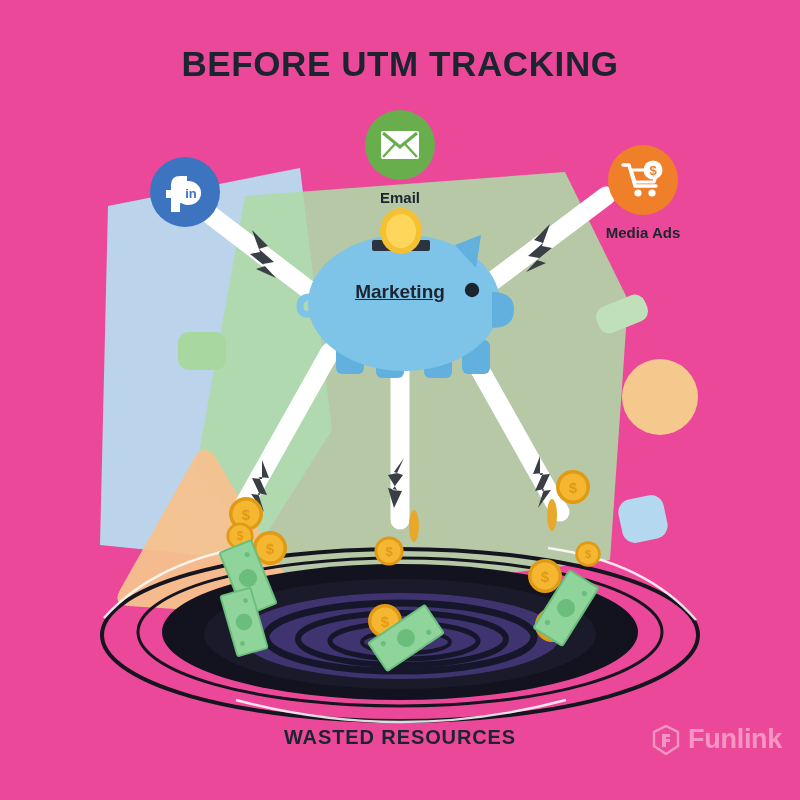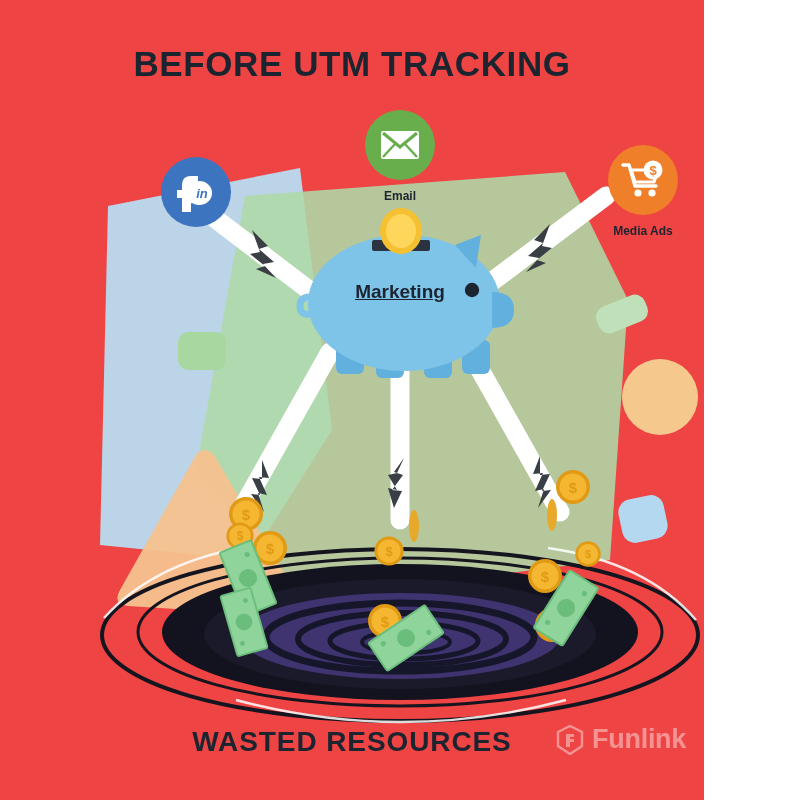--- a/index.html
+++ b/index.html
@@ -2,24 +2,24 @@
 <html><head>
 <meta charset="utf-8">
 <style>
   html, body {
     margin: 0;
     padding: 0;
     background: #ffffff;
   }
   #infographic {
     position: relative;
-    width: 704px;
+    width: 800px;
     height: 800px;
     overflow: hidden;
-    background: #ef4444;
+    background: #ec4899;
     font-family: "Liberation Sans", sans-serif;
     user-select: none;
   }
   .layer {
     position: absolute;
     inset: 0;
     width: 800px;
     height: 800px;
   }
   #bg-shapes { z-index: 1; }
@@ -40,21 +40,21 @@
     letter-spacing: 0.6px;
     color: #1c2430;
     z-index: 12;
   }
   .footer-label {
     position: absolute;
     left: 0;
     right: 0;
     top: 726px;
     text-align: center;
-    font-size: 28px;
+    font-size: 20px;
     font-weight: bold;
     letter-spacing: 0.9px;
     color: #1c2430;
     z-index: 12;
   }
 
   
   .channel {
     position: absolute;
     z-index: 10;
@@ -64,26 +64,26 @@
     width: 70px;
     height: 70px;
     border-radius: 50%;
     margin: 0 auto;
     display: flex;
     align-items: center;
     justify-content: center;
   }
   .channel-label {
     margin-top: 9px;
-    font-size: 12px;
+    font-size: 15px;
     font-weight: bold;
     color: #1c2430;
     white-space: nowrap;
   }
-  #channel-social  { left: 109px;  top: 157px; width: 174px; font-style: italic; }
+  #channel-social  { left: 98px;  top: 157px; width: 174px; }
   #channel-email   { left: 333px; top: 110px; width: 134px; }
   #channel-paidads { left: 558px; top: 145px; width: 170px; }
 
   
   .piggy-text {
     position: absolute;
     left: 320px;
     top: 280px;
     width: 160px;
     text-align: center;

